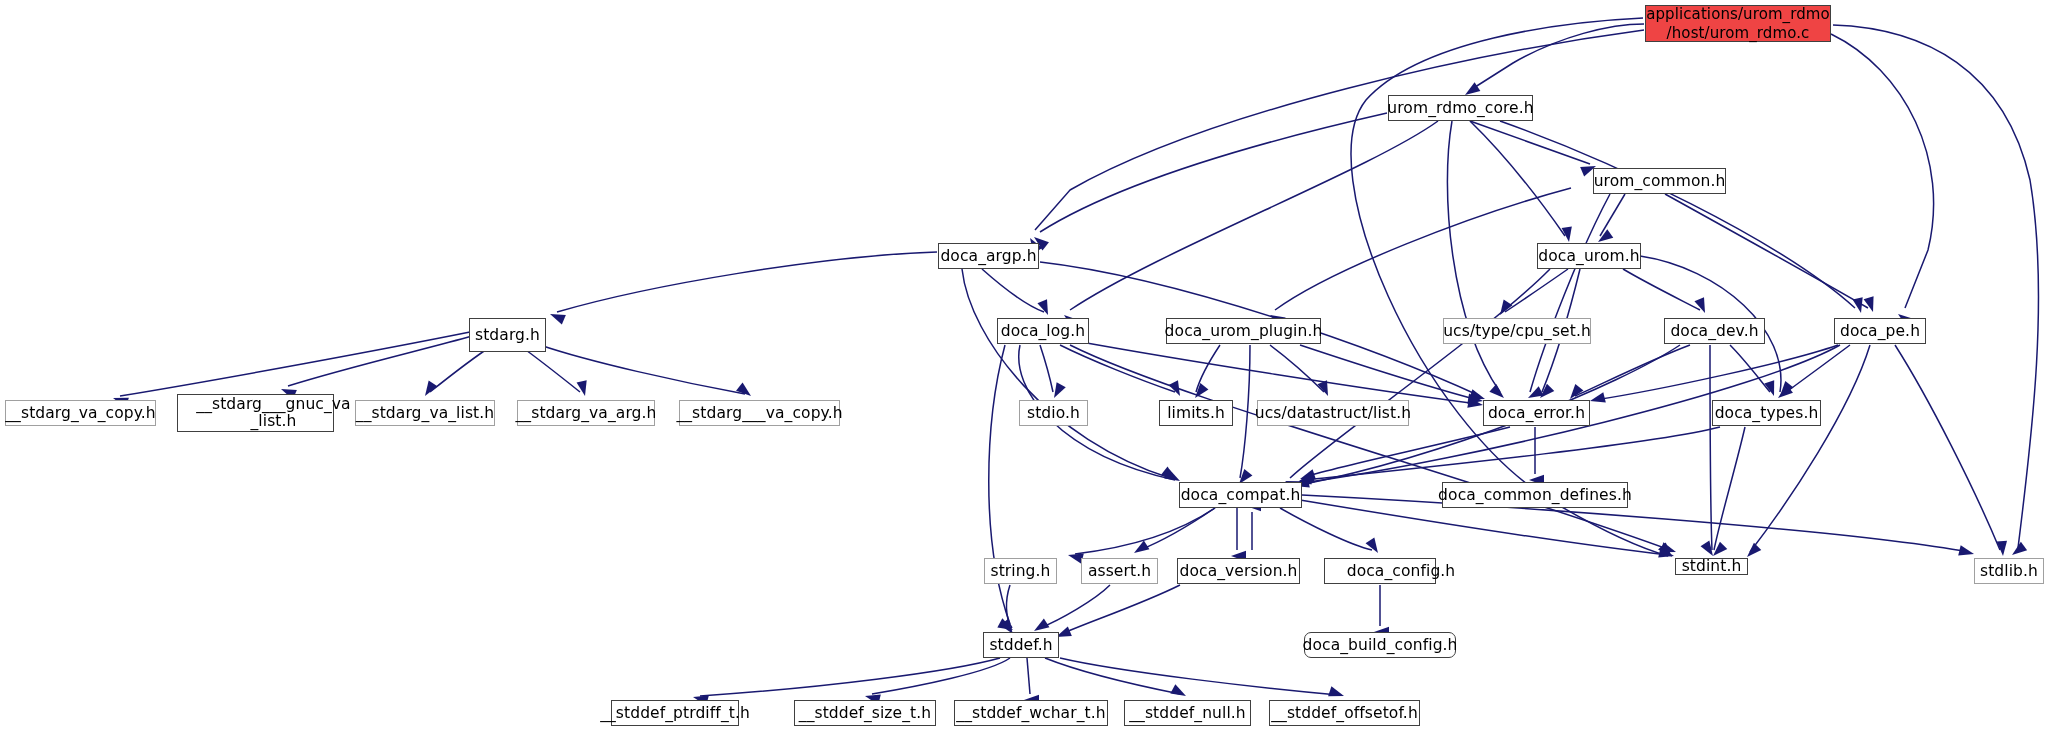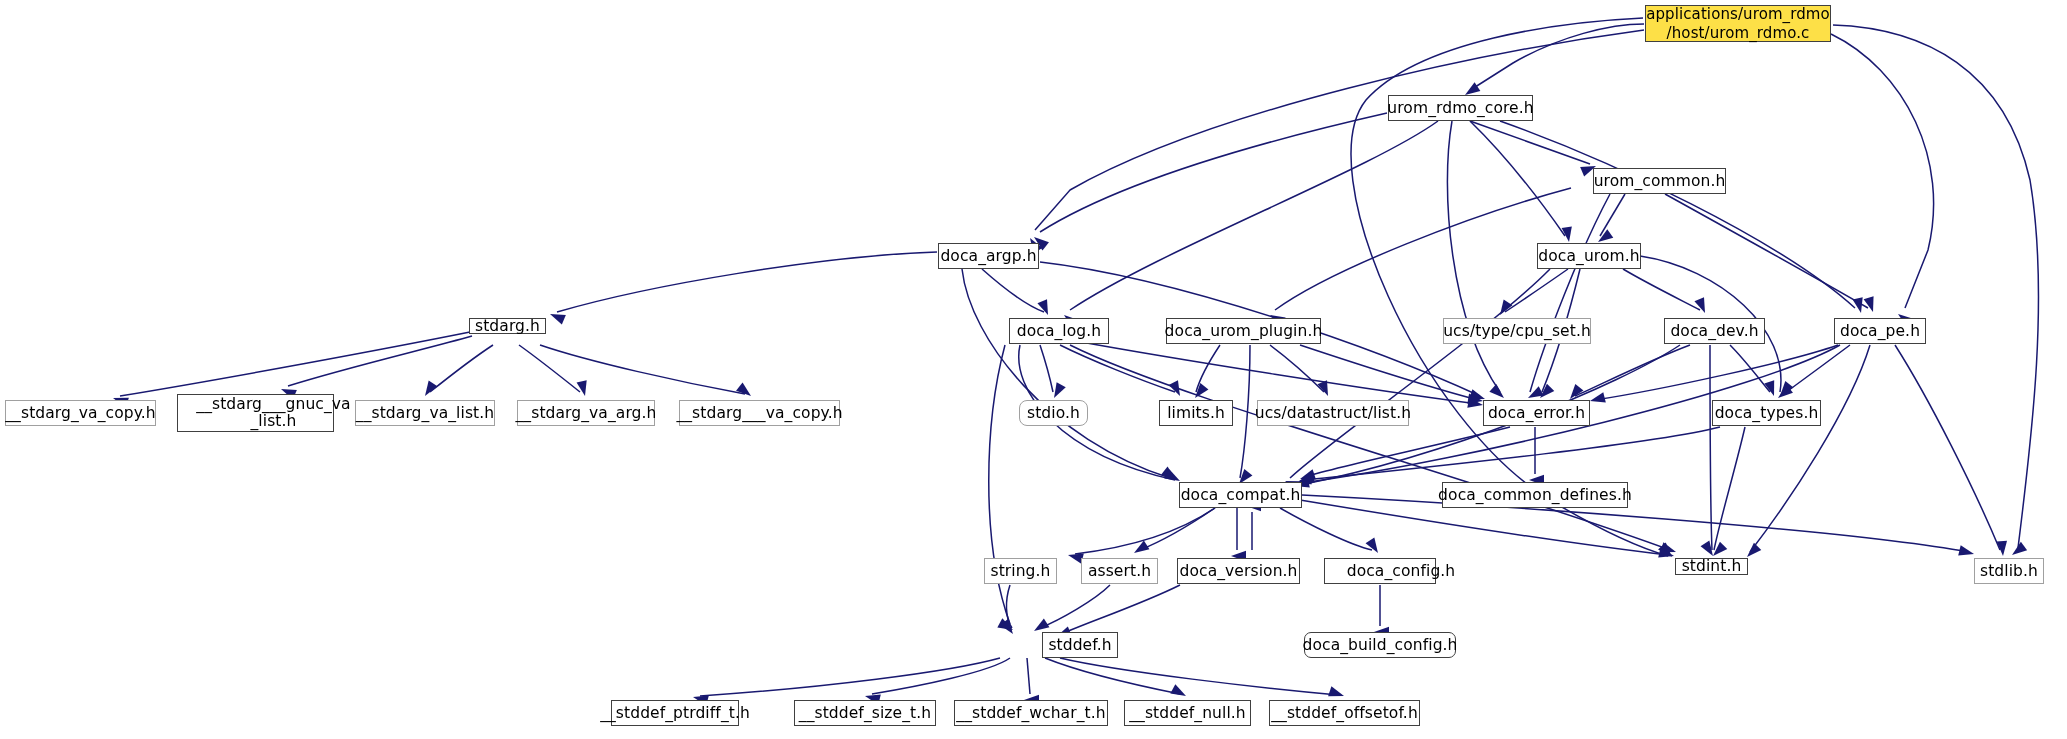--- a/index.html
+++ b/index.html
@@ -43,21 +43,21 @@
     color: #000000;
     background: #ffffff;
     border: 1px solid #a0a0a0;
     white-space: pre-line;
     letter-spacing: 0.1px;
   }
   .node.strong {
     border: 1.6px solid #404040;
   }
   .node.root {
-    background: #fde047;
+    background: #ef4444;
     border: 1.6px solid #404040;
     font-size: 15px;
     line-height: 19px;
   }
   .node-label {
     display: block;
     padding: 0 4px;
     white-space: pre-line;
   }
 </style>
@@ -203,46 +203,46 @@
       <path d="M1010,585 C1005,600 1005,618 1012,628" fill="none" stroke="#191970" stroke-width="1.5"></path>
       <polygon points="1013,634 1008.3828521732509,618.810465907542 999.9719968964977,624.9274515633624" fill="#191970"></polygon>
     </svg>
   <div id="node-layer">
       <div class="node root" style="left: 1645px; top: 5px; width: 186px; height: 37px;"><span class="node-label">applications/urom_rdmo
 /host/urom_rdmo.c</span></div>
       <div class="node strong" style="left: 1388px; top: 95px; width: 145px; height: 26px;"><span class="node-label">urom_rdmo_core.h</span></div>
       <div class="node strong" style="left: 1572px; top: 168px; width: 133px; height: 26px; margin-left: 21px;"><span class="node-label">urom_common.h</span></div>
       <div class="node strong" style="left: 938px; top: 243px; width: 101px; height: 26px;"><span class="node-label">doca_argp.h</span></div>
       <div class="node strong" style="left: 1537px; top: 243px; width: 104px; height: 26px;"><span class="node-label">doca_urom.h</span></div>
-      <div class="node strong" style="left: 469px; top: 318px; width: 77px; height: 16px;"><span class="node-label">stdarg.h</span></div>
-      <div class="node strong" style="left: 997px; top: 318px; width: 100px; height: 26px; margin-left: 12px;"><span class="node-label">doca_log.h</span></div>
+      <div class="node strong" style="left: 469px; top: 318px; width: 77px; height: 34px;"><span class="node-label">stdarg.h</span></div>
+      <div class="node strong" style="left: 997px; top: 318px; width: 92px; height: 26px;"><span class="node-label">doca_log.h</span></div>
       <div class="node strong" style="left: 1166px; top: 318px; width: 155px; height: 26px;"><span class="node-label">doca_urom_plugin.h</span></div>
       <div class="node" style="left: 1443px; top: 318px; width: 148px; height: 26px;"><span class="node-label">ucs/type/cpu_set.h</span></div>
       <div class="node strong" style="left: 1664px; top: 318px; width: 101px; height: 26px;"><span class="node-label">doca_dev.h</span></div>
       <div class="node strong" style="left: 1834px; top: 318px; width: 92px; height: 26px;"><span class="node-label">doca_pe.h</span></div>
       <div class="node" style="left: 5px; top: 400px; width: 151px; height: 26px;"><span class="node-label">__stdarg_va_copy.h</span></div>
       <div class="node strong" style="left: 177px; top: 394px; width: 157px; height: 38px; padding-left: 36px;"><span class="node-label">__stdarg___gnuc_va
 _list.h</span></div>
       <div class="node" style="left: 355px; top: 400px; width: 140px; height: 26px;"><span class="node-label">__stdarg_va_list.h</span></div>
       <div class="node" style="left: 517px; top: 400px; width: 138px; height: 26px;"><span class="node-label">__stdarg_va_arg.h</span></div>
       <div class="node" style="left: 679px; top: 400px; width: 161px; height: 26px;"><span class="node-label">__stdarg___va_copy.h</span></div>
-      <div class="node" style="left: 1019px; top: 400px; width: 69px; height: 26px; border-radius: 8px;"><span class="node-label">stdio.h</span></div>
+      <div class="node" style="left: 1019px; top: 400px; width: 69px; height: 26px;"><span class="node-label">stdio.h</span></div>
       <div class="node strong" style="left: 1159px; top: 400px; width: 74px; height: 26px;"><span class="node-label">limits.h</span></div>
       <div class="node" style="left: 1257px; top: 400px; width: 152px; height: 26px;"><span class="node-label">ucs/datastruct/list.h</span></div>
       <div class="node strong" style="left: 1483px; top: 400px; width: 107px; height: 26px;"><span class="node-label">doca_error.h</span></div>
       <div class="node strong" style="left: 1712px; top: 400px; width: 109px; height: 26px;"><span class="node-label">doca_types.h</span></div>
       <div class="node strong" style="left: 1179px; top: 482px; width: 123px; height: 26px;"><span class="node-label">doca_compat.h</span></div>
       <div class="node strong" style="left: 1442px; top: 482px; width: 186px; height: 26px;"><span class="node-label">doca_common_defines.h</span></div>
       <div class="node" style="left: 984px; top: 558px; width: 73px; height: 26px;"><span class="node-label">string.h</span></div>
       <div class="node" style="left: 1081px; top: 558px; width: 77px; height: 26px;"><span class="node-label">assert.h</span></div>
       <div class="node strong" style="left: 1177px; top: 558px; width: 123px; height: 26px;"><span class="node-label">doca_version.h</span></div>
       <div class="node strong" style="left: 1324px; top: 558px; width: 112px; height: 26px; padding-left: 42px;"><span class="node-label">doca_config.h</span></div>
       <div class="node strong" style="left: 1675px; top: 558px; width: 73px; height: 17px;"><span class="node-label">stdint.h</span></div>
       <div class="node" style="left: 1974px; top: 558px; width: 70px; height: 26px;"><span class="node-label">stdlib.h</span></div>
-      <div class="node strong" style="left: 1042px; top: 632px; width: 76px; height: 26px;"><span class="node-label">stddef.h</span></div>
+      <div class="node strong" style="left: 983px; top: 632px; width: 76px; height: 26px;"><span class="node-label">stddef.h</span></div>
       <div class="node strong" style="left: 1304px; top: 632px; width: 152px; height: 26px; border-radius: 7px;"><span class="node-label">doca_build_config.h</span></div>
       <div class="node strong" style="left: 611px; top: 700px; width: 128px; height: 26px;"><span class="node-label">__stddef_ptrdiff_t.h</span></div>
       <div class="node strong" style="left: 794px; top: 700px; width: 142px; height: 26px;"><span class="node-label">__stddef_size_t.h</span></div>
       <div class="node strong" style="left: 954px; top: 700px; width: 154px; height: 26px;"><span class="node-label">__stddef_wchar_t.h</span></div>
       <div class="node strong" style="left: 1124px; top: 700px; width: 127px; height: 26px;"><span class="node-label">__stddef_null.h</span></div>
       <div class="node strong" style="left: 1269px; top: 700px; width: 151px; height: 26px;"><span class="node-label">__stddef_offsetof.h</span></div>
     </div>
 </div>
 
 </body></html>

